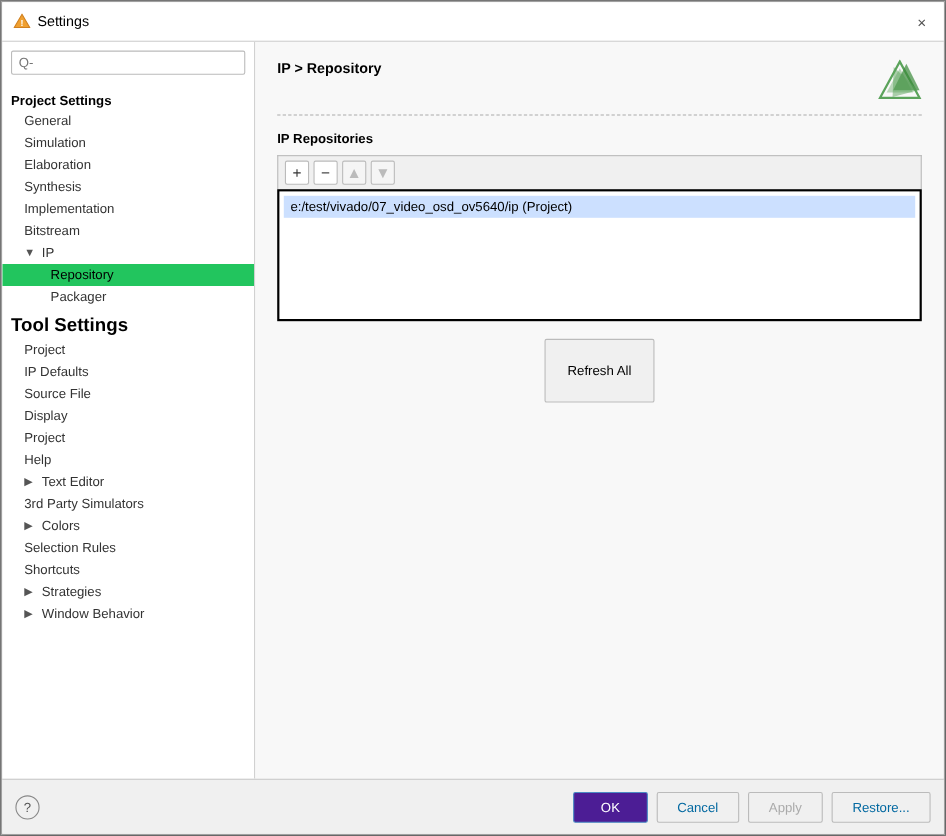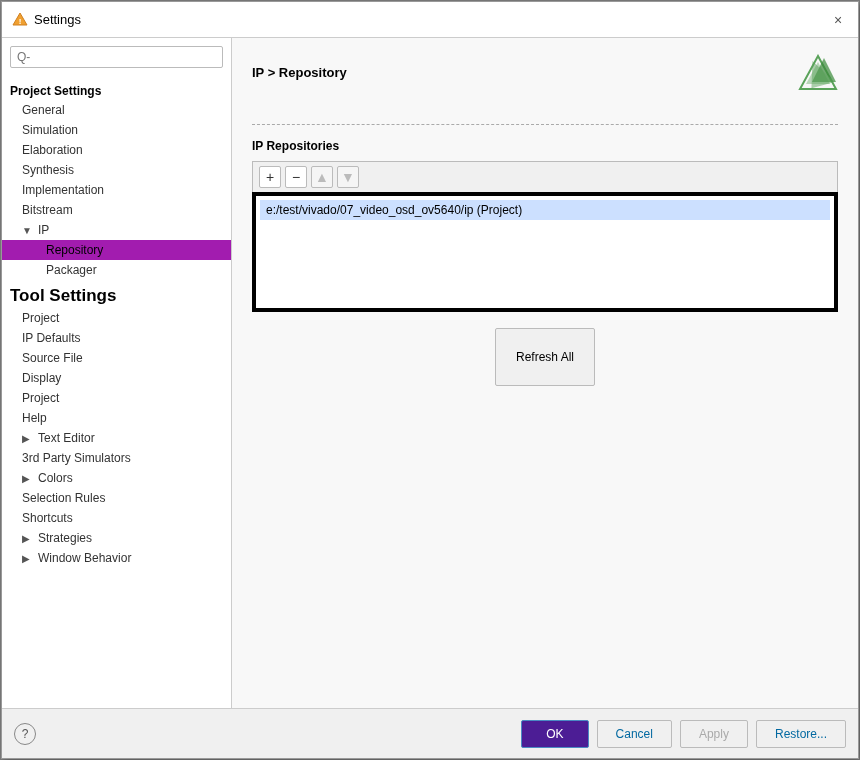--- a/index.html
+++ b/index.html
@@ -91,21 +91,21 @@
     .tree-item {
       padding: 3px 8px 3px 20px;
       cursor: pointer;
       color: #333;
       font-size: 12px;
       display: flex;
       align-items: center;
       gap: 4px;
     }
     .tree-item.selected {
-      background: #a21caf;
+      background: #22c55e;
       color: #000;
     }
     .tree-item.level2 { }
     .tree-item.level3 { padding-left: 44px; }
     .tree-arrow {
       font-size: 10px;
       color: #555;
       display: inline-block;
       width: 12px;
     }
@@ -119,22 +119,22 @@
       flex: 1;
       background: #f8f8f8;
       display: flex;
       flex-direction: column;
       padding: 16px 20px;
       overflow-y: auto;
     }
     .panel-header {
       display: flex;
       justify-content: space-between;
-      align-items: center;
-      margin-bottom: 20px;
+      align-items: flex-start;
+      margin-bottom: 0;
     }
     .panel-title-area { flex: 1; }
     .panel-title {
       font-size: 13px;
       font-weight: bold;
       color: #000;
       margin-bottom: 4px;
     }
     .panel-desc {
       font-size: 12px;
@@ -171,21 +171,21 @@
       cursor: pointer;
       display: flex;
       align-items: center;
       justify-content: center;
       font-size: 14px;
       color: #333;
       border-radius: 2px;
     }
     .toolbar-btn.disabled { color: #bbb; cursor: default; background: #f5f5f5; }
     .repo-list {
-      border: 4px solid #000000;
+      border: 2px solid #000000;
       background: #fff;
       min-height: 120px;
       padding: 4px;
     }
     .repo-item {
       padding: 3px 6px;
       font-size: 12px;
       color: #333;
       cursor: pointer;
     }

